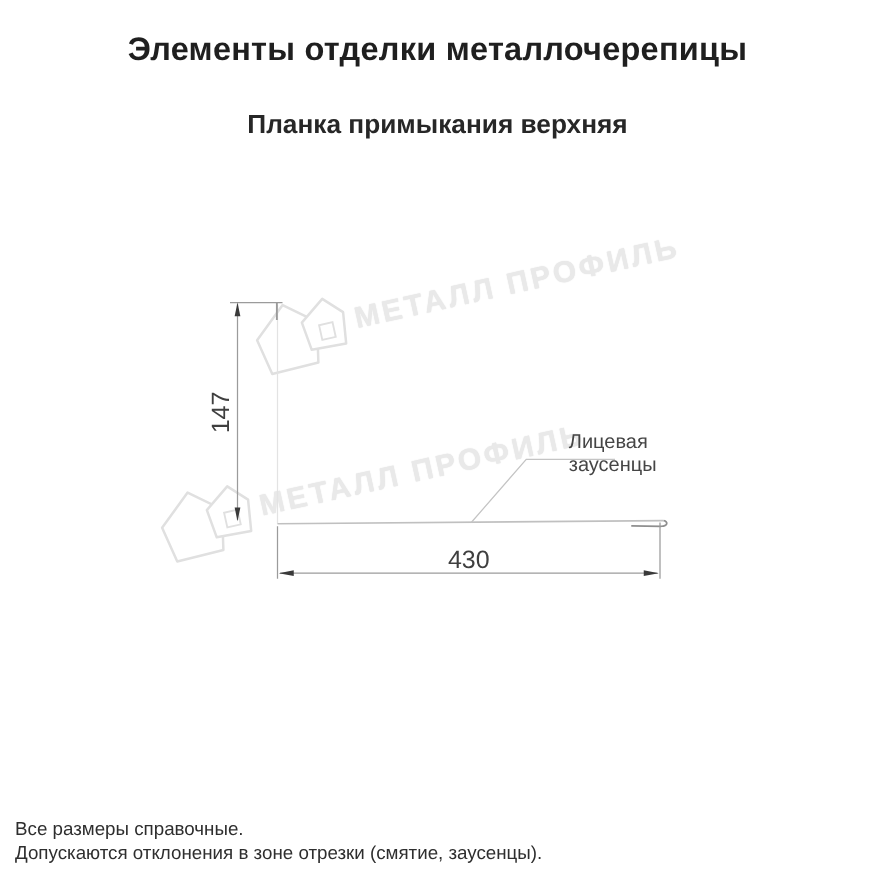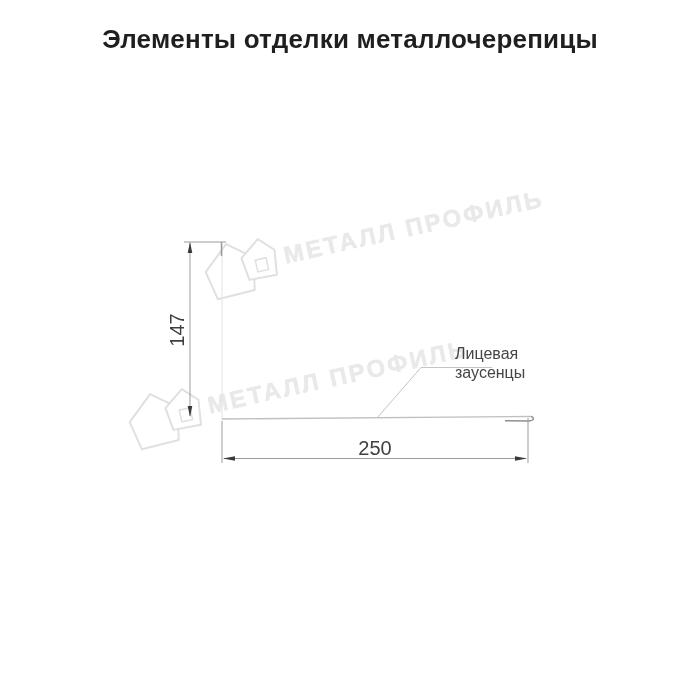--- a/index.html
+++ b/index.html
@@ -56,20 +56,21 @@
   }
   .note1{top:655px;}
   .note2{top:674px;}
 </style>
 </head>
 <body>
 
 <div class="page">
 
   <div class="title">Элементы отделки металлочерепицы</div>
+  <div class="subtitle name">Планка примыкания верхняя</div>
 
   <div class="watermark wm-top">
     <svg width="78" height="62" viewBox="0 0 78 62">
       <polygon points="4,30 30,7 54,26 48,58 10,59" fill="#ffffff" stroke="#e0e0e0" stroke-width="2" stroke-linejoin="round"></polygon>
       <polygon points="42,24 62,9 76,23 73,48 45,47" fill="#ffffff" stroke="#e0e0e0" stroke-width="2" stroke-linejoin="round"></polygon>
       <rect x="55" y="29" width="11" height="12" fill="none" stroke="#e0e0e0" stroke-width="1.5"></rect>
     </svg>
     <span>МЕТАЛЛ ПРОФИЛЬ</span>
   </div>
 
@@ -100,21 +101,23 @@
     <line x1="222" y1="421" x2="222" y2="463" stroke="#9b9b9b" stroke-width="1"></line>
     <line x1="528" y1="418" x2="528" y2="463" stroke="#9b9b9b" stroke-width="1"></line>
     <line x1="224" y1="458.5" x2="526" y2="458.5" stroke="#9b9b9b" stroke-width="1"></line>
     <polygon points="223,458.5 235,456.2 235,460.8" fill="#3a3a3a"></polygon>
     <polygon points="527,458.5 515,456.2 515,460.8" fill="#3a3a3a"></polygon>
 
     <path d="M377,418 L421,367.5 L492,367.5" fill="none" stroke="#c4c4c4" stroke-width="1"></path>
   </svg>
 
   <div class="dim-text dim-height">147</div>
-  <div class="dim-text dim-width">250</div>
+  <div class="dim-text dim-width">430</div>
 
   <div class="face-label">
     <div>Лицевая</div>
     <div>заусенцы</div>
   </div>
 
+  <div class="footer-note note1">Все размеры справочные.</div>
+  <div class="footer-note note2">Допускаются отклонения в зоне отрезки (смятие, заусенцы).</div>
 
 </div>
 
 </body></html>

